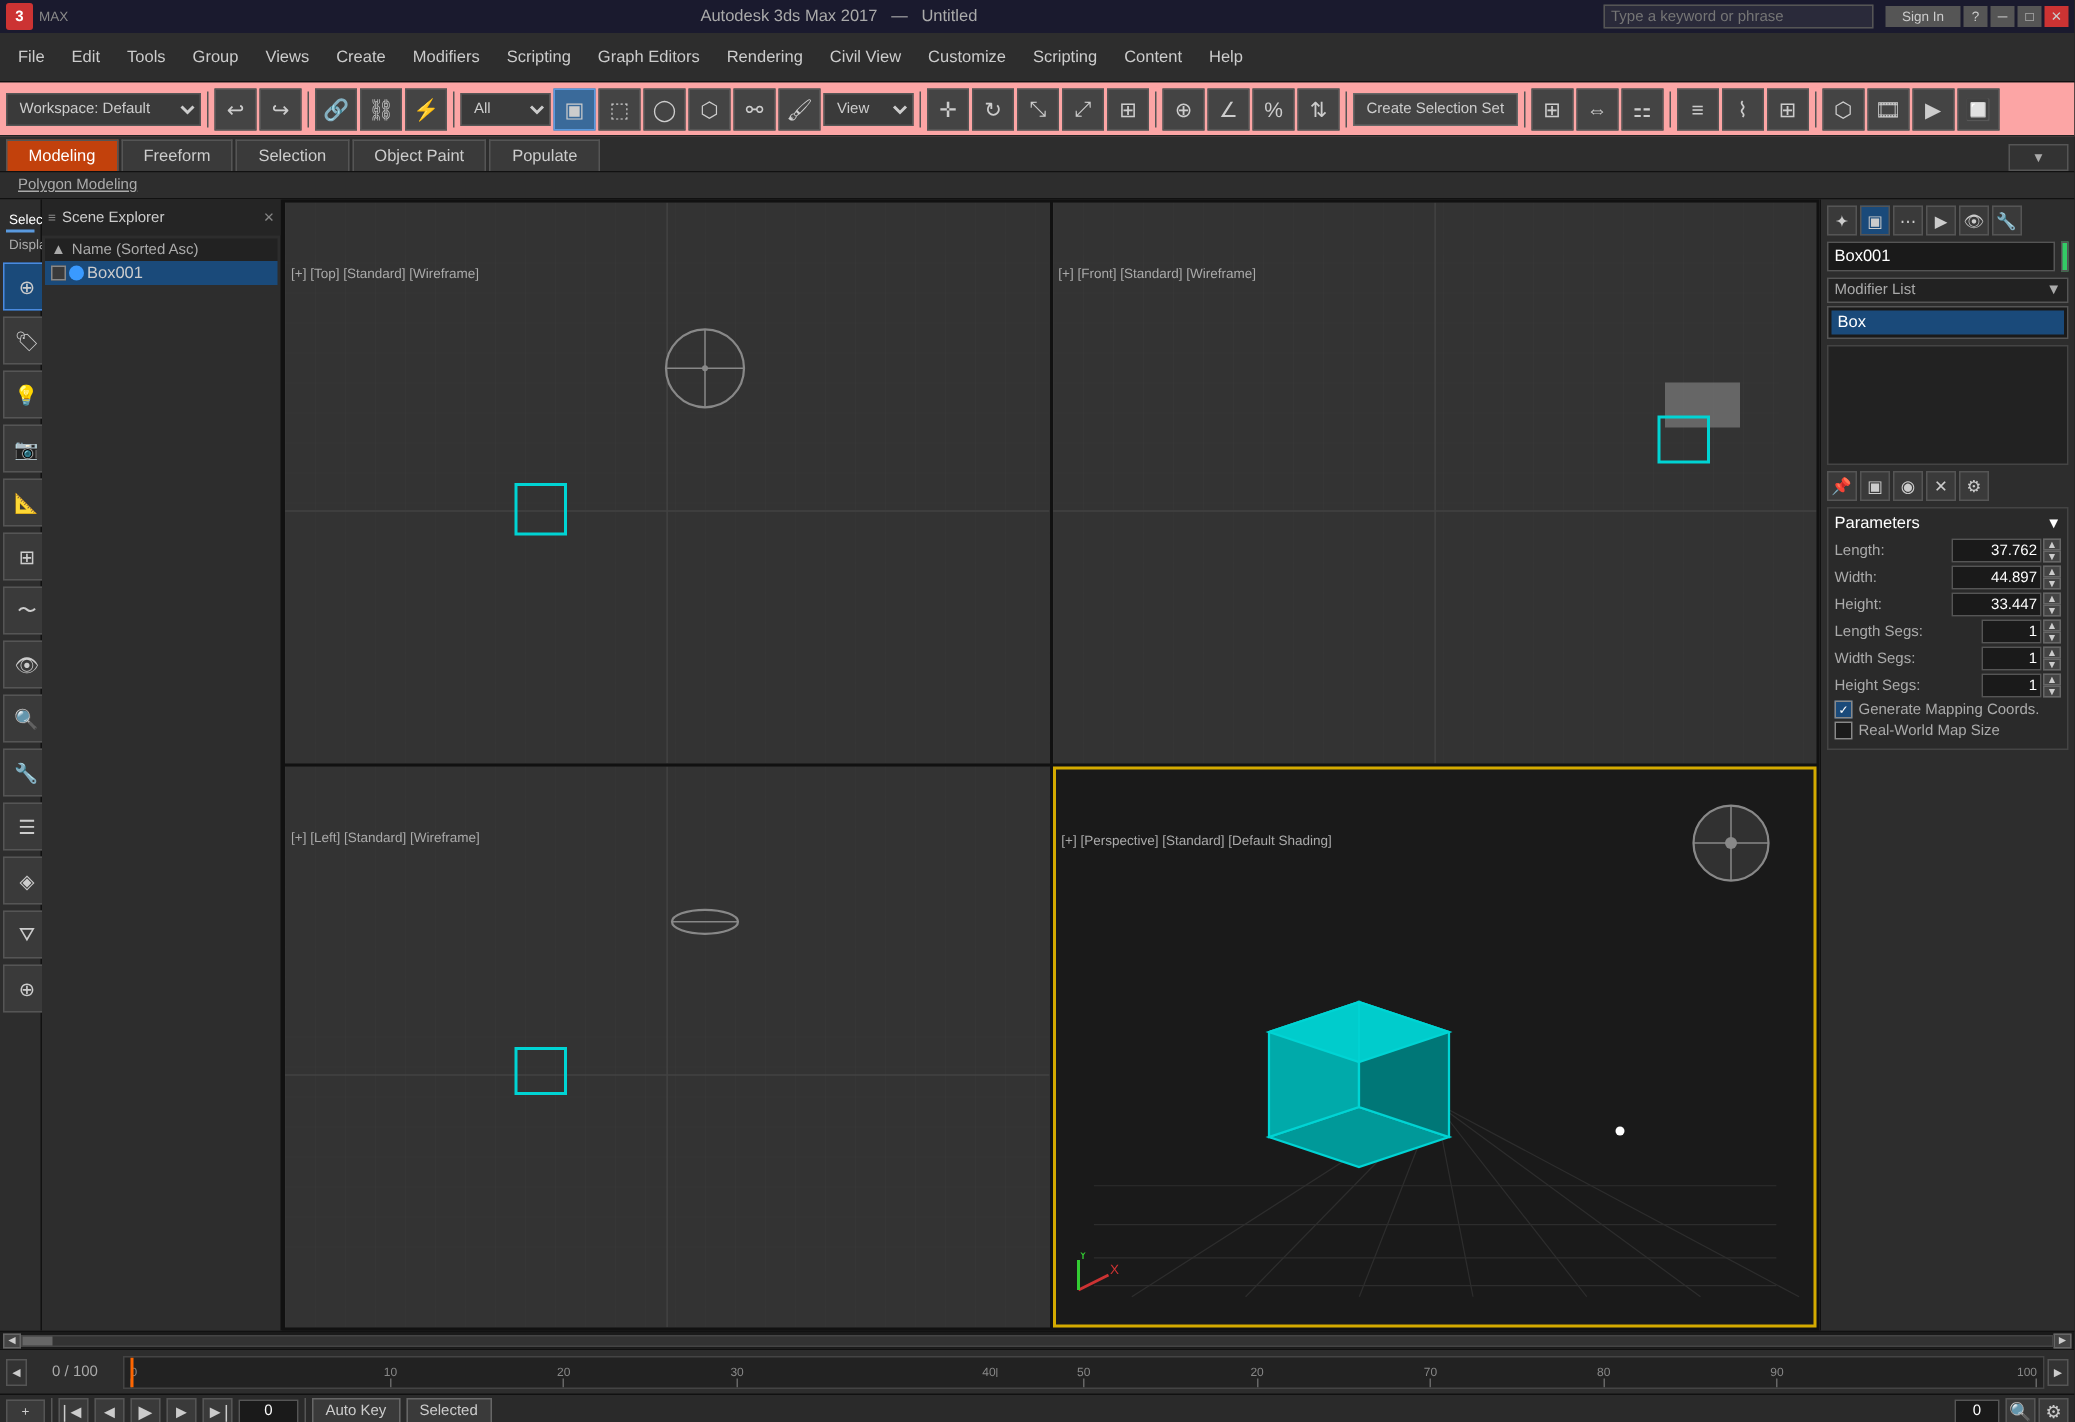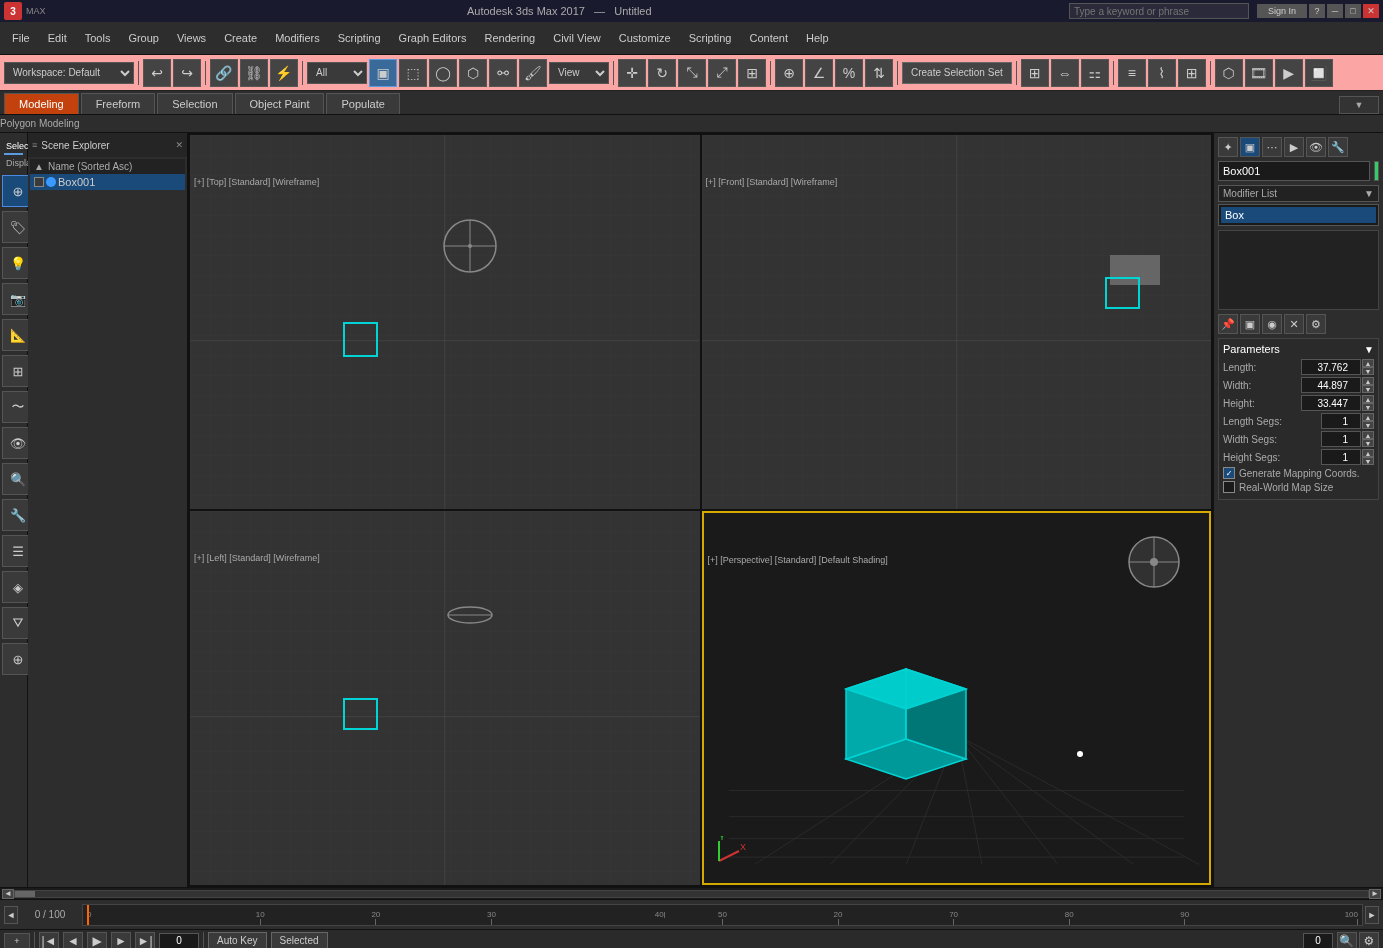--- a/index.html
+++ b/index.html
@@ -332,21 +332,21 @@
     }
     .param-label { font-size: 10px; color: #aaa; }
     .param-input {
       width: 60px;
       height: 16px;
       background: #1a1a1a;
       border: 1px solid #555;
       color: #fff;
       font-size: 10px;
       text-align: right;
-      padding: 0 12px;
+      padding: 0 2px;
     }
     .param-spinner {
       display: flex; flex-direction: column;
       margin-left: 1px;
     }
     .spin-btn {
       width: 12px; height: 8px;
       background: #444; border: 1px solid #666;
       cursor: pointer;
       display: flex; align-items: center; justify-content: center;
@@ -564,21 +564,21 @@
   <div class="tab active">Modeling</div>
   <div class="tab">Freeform</div>
   <div class="tab">Selection</div>
   <div class="tab">Object Paint</div>
   <div class="tab">Populate</div>
   <div style="flex:1;"></div>
   <div style="width:40px;height:18px;background:#333;border:1px solid #555;display:flex;align-items:center;justify-content:center;cursor:pointer;font-size:9px;color:#aaa;">▼</div>
 </div>
 
 <div style="background:#2d2d2d;border-bottom:1px solid #111;display:flex;align-items:center;height:18px;">
-  <span style="padding:0 0;font-size:10px;color:#aaa;">Polygon Modeling</span>
+  <span style="padding:0 12px;font-size:10px;color:#aaa;text-decoration:underline;">Polygon Modeling</span>
 </div>
 
 <div style="display:flex;height:calc(948px - 22px - 22px - 36px - 24px - 18px - 30px - 20px - 22px);">
 
   <div id="left-sidebar" style="width:28px;min-width:28px;">
 
     <div style="display:flex;flex-direction:column;padding:2px;gap:1px;">
       <div class="sub-tab active" style="font-size:9px;padding:2px 2px;writing-mode:horizontal-tb;text-align:center;white-space:nowrap;">Select</div>
       <div class="sub-tab" style="font-size:9px;padding:2px 2px;text-align:center;white-space:nowrap;">Display</div>
     </div>

